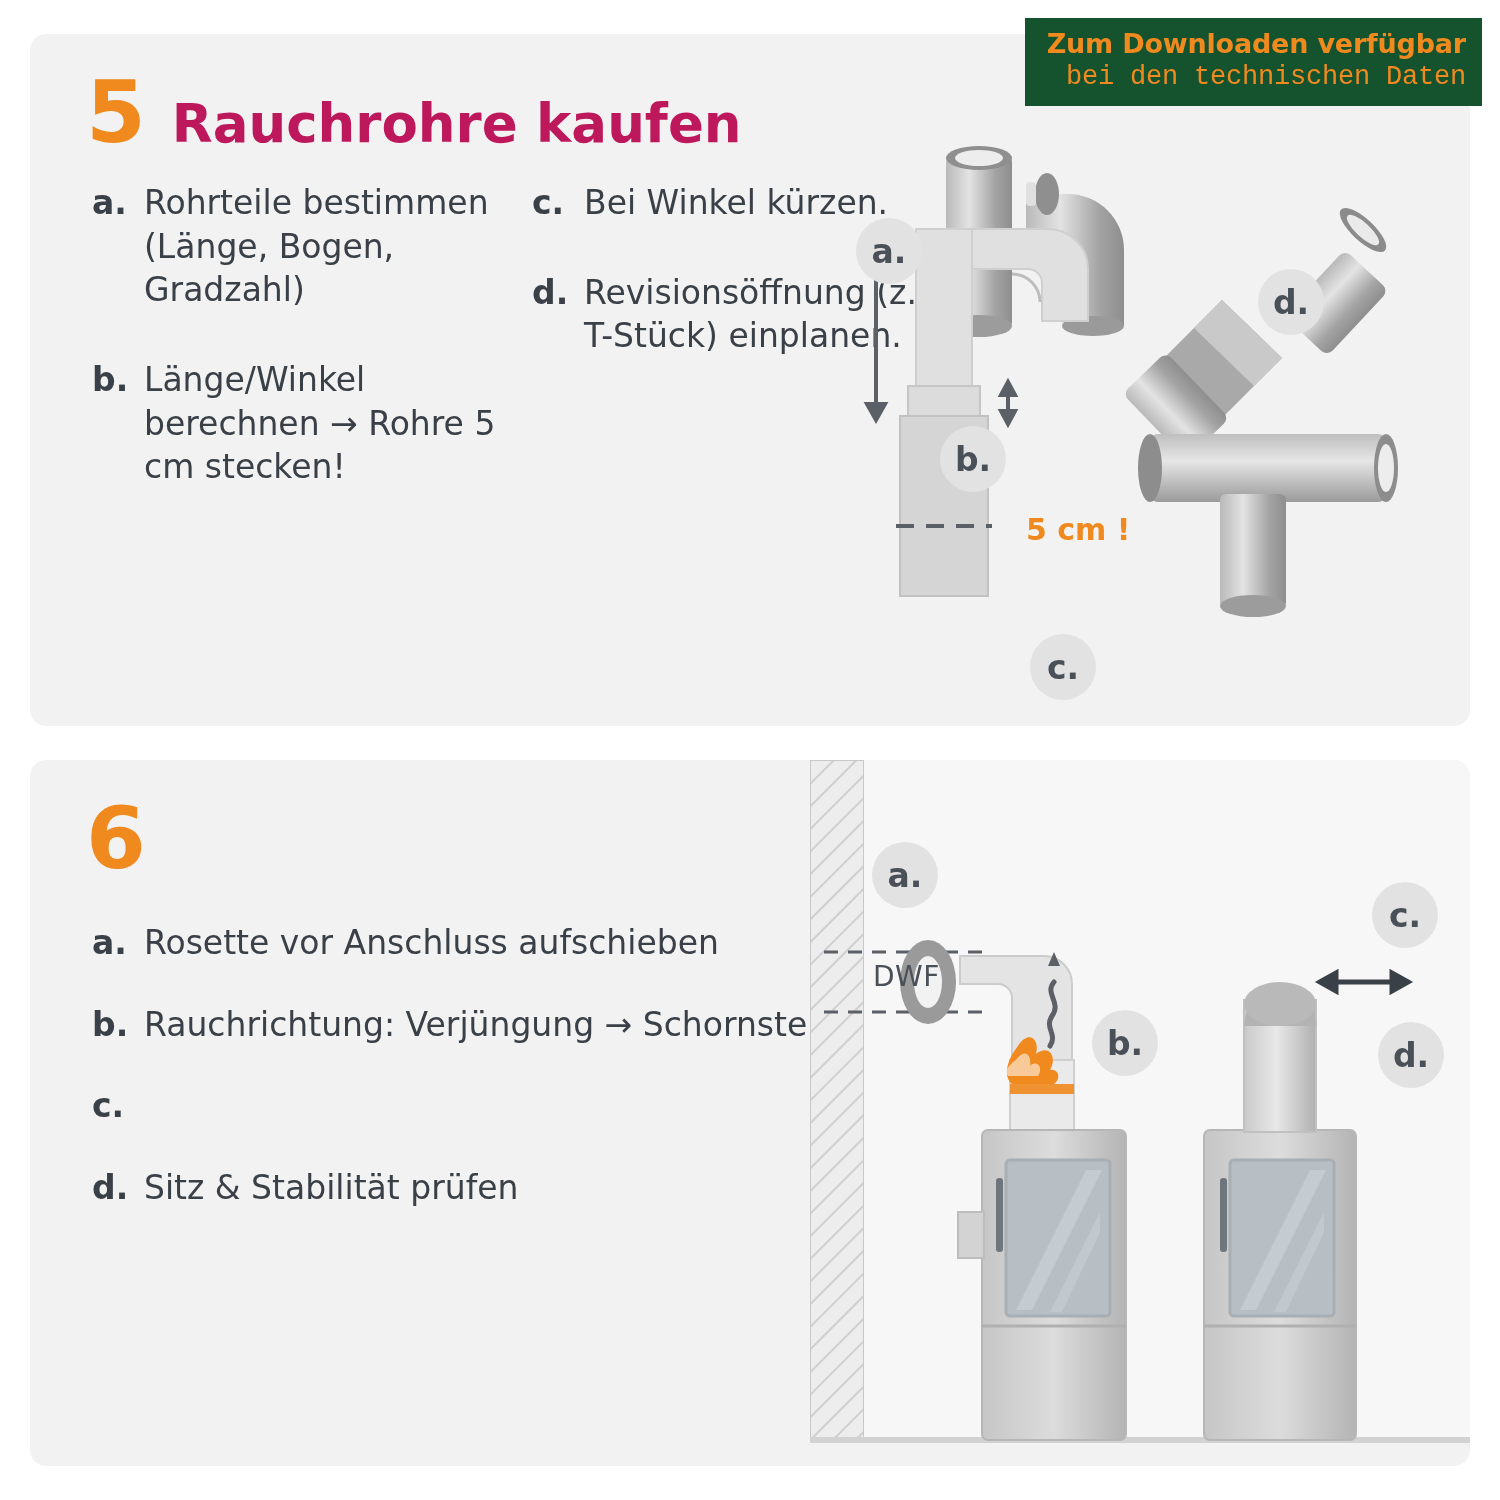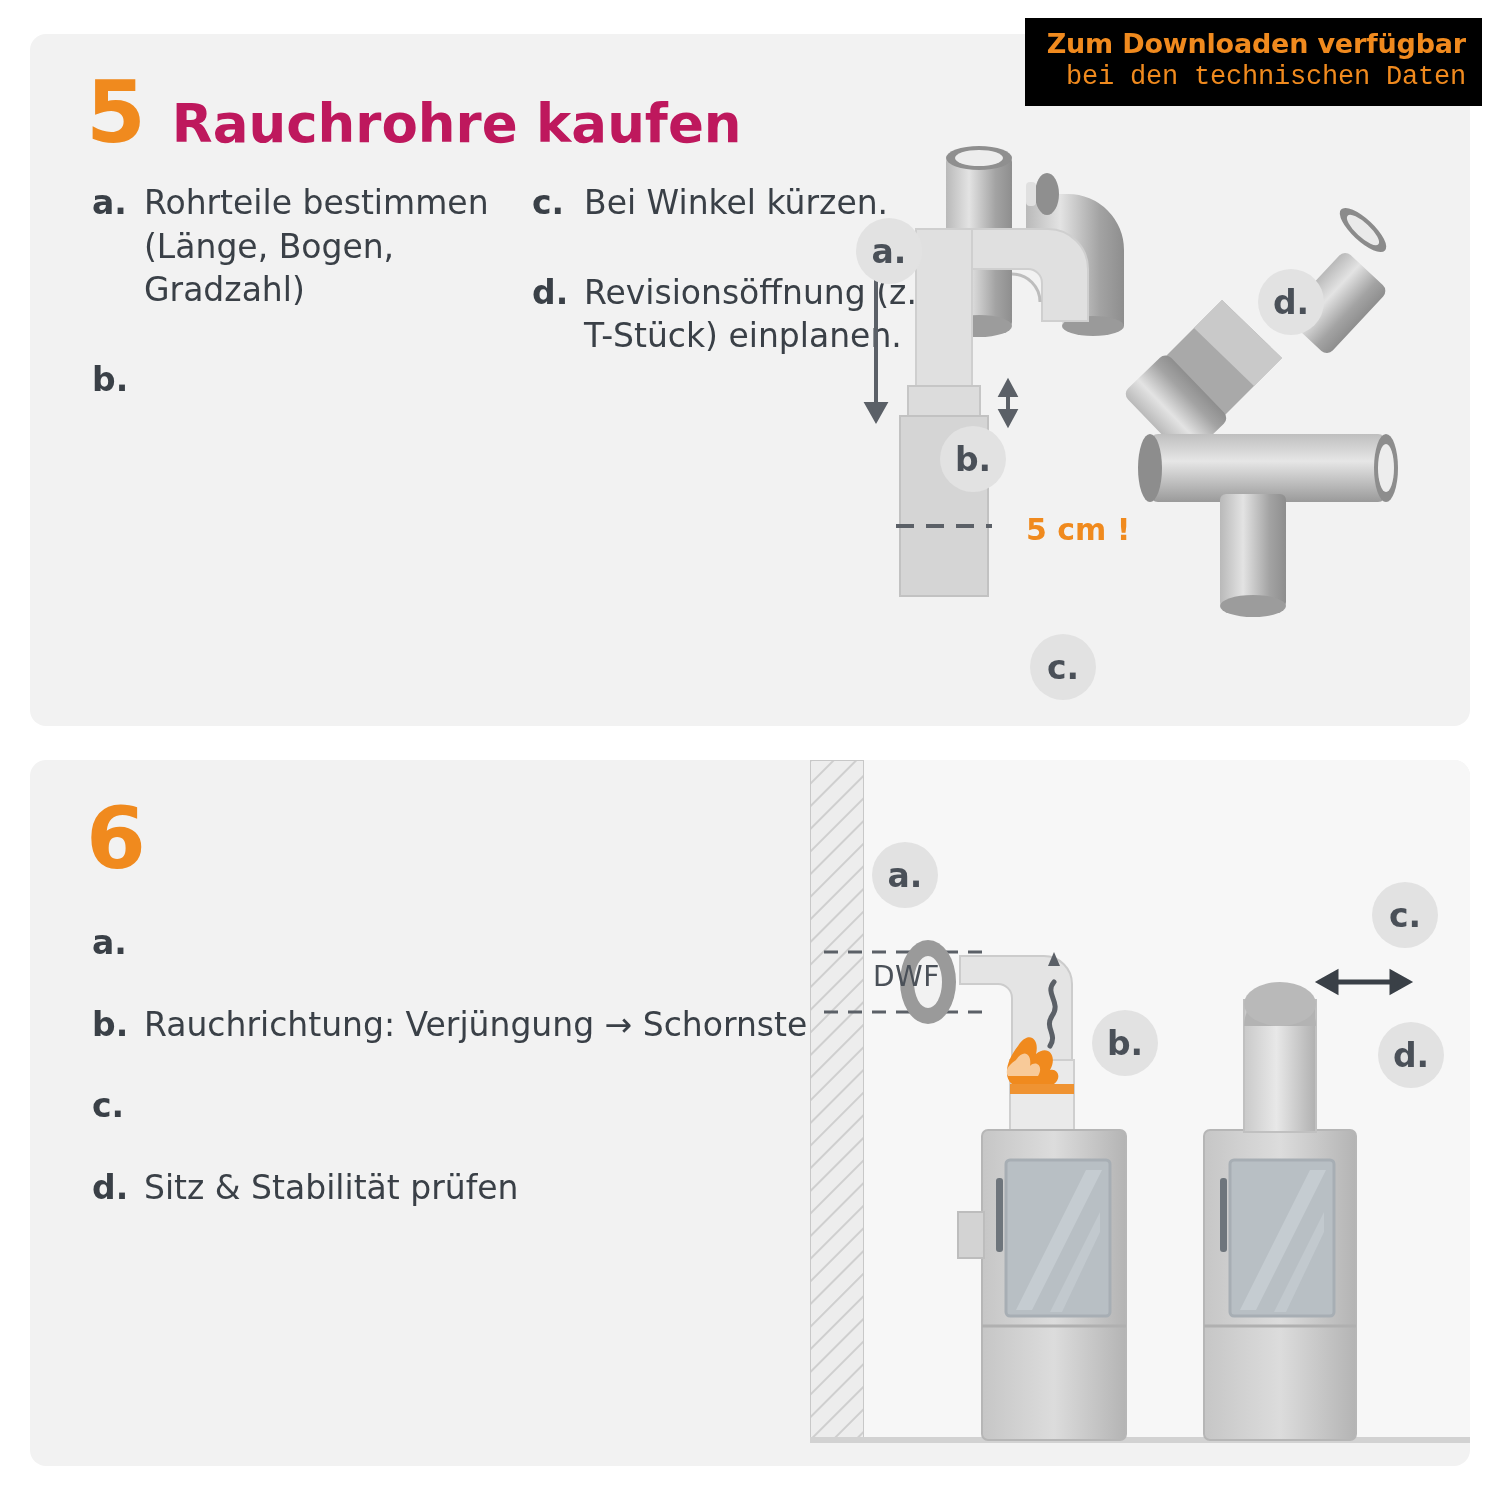--- a/index.html
+++ b/index.html
@@ -21,21 +21,21 @@
     inset: 0;
     padding: 26px 30px;
     box-sizing: border-box;
   }
 
   
   .download-banner {
     position: absolute;
     right: 18px;
     top: 18px;
-    background: #000000;
+    background: #14532d;
     padding: 10px 16px 12px 22px;
     text-align: right;
     z-index: 40;
     line-height: 1.22;
   }
   .download-banner .line1 {
     color: #F08A1E;
     font-weight: bold;
     font-size: 27px;
     letter-spacing: -0.2px;
@@ -186,20 +186,21 @@
       </div>
 
       <div class="cols">
         <div class="col">
           <div class="bullet">
             <div class="key"><span>a</span><span class="dot">.</span></div>
             <div class="txt">Rohrteile bestimmen (Länge, Bogen, Gradzahl)</div>
           </div>
           <div class="bullet">
             <div class="key"><span>b</span><span class="dot">.</span></div>
+            <div class="txt">Länge/Winkel berechnen → Rohre 5 cm stecken!</div>
           </div>
         </div>
         <div class="col">
           <div class="bullet">
             <div class="key"><span>c</span><span class="dot">.</span></div>
             <div class="txt">Bei Winkel kürzen.</div>
           </div>
           <div class="bullet">
             <div class="key"><span>d</span><span class="dot">.</span></div>
             <div class="txt">Revisionsöffnung (z.B. T-Stück) einplanen.</div>
@@ -291,20 +292,21 @@
   <div class="card" id="card-6">
     <div class="card-inner">
 
       <div class="card-head">
         <div class="step-num">6</div>
       </div>
 
       <div class="list">
         <div class="bullet">
           <div class="key"><span>a</span><span class="dot">.</span></div>
+          <div class="txt">Rosette vor Anschluss aufschieben</div>
         </div>
         <div class="bullet">
           <div class="key"><span>b</span><span class="dot">.</span></div>
           <div class="txt">Rauchrichtung: Verjüngung → Schornstein</div>
         </div>
         <div class="bullet">
           <div class="key"><span>c</span><span class="dot">.</span></div>
         </div>
         <div class="bullet">
           <div class="key"><span>d</span><span class="dot">.</span></div>

